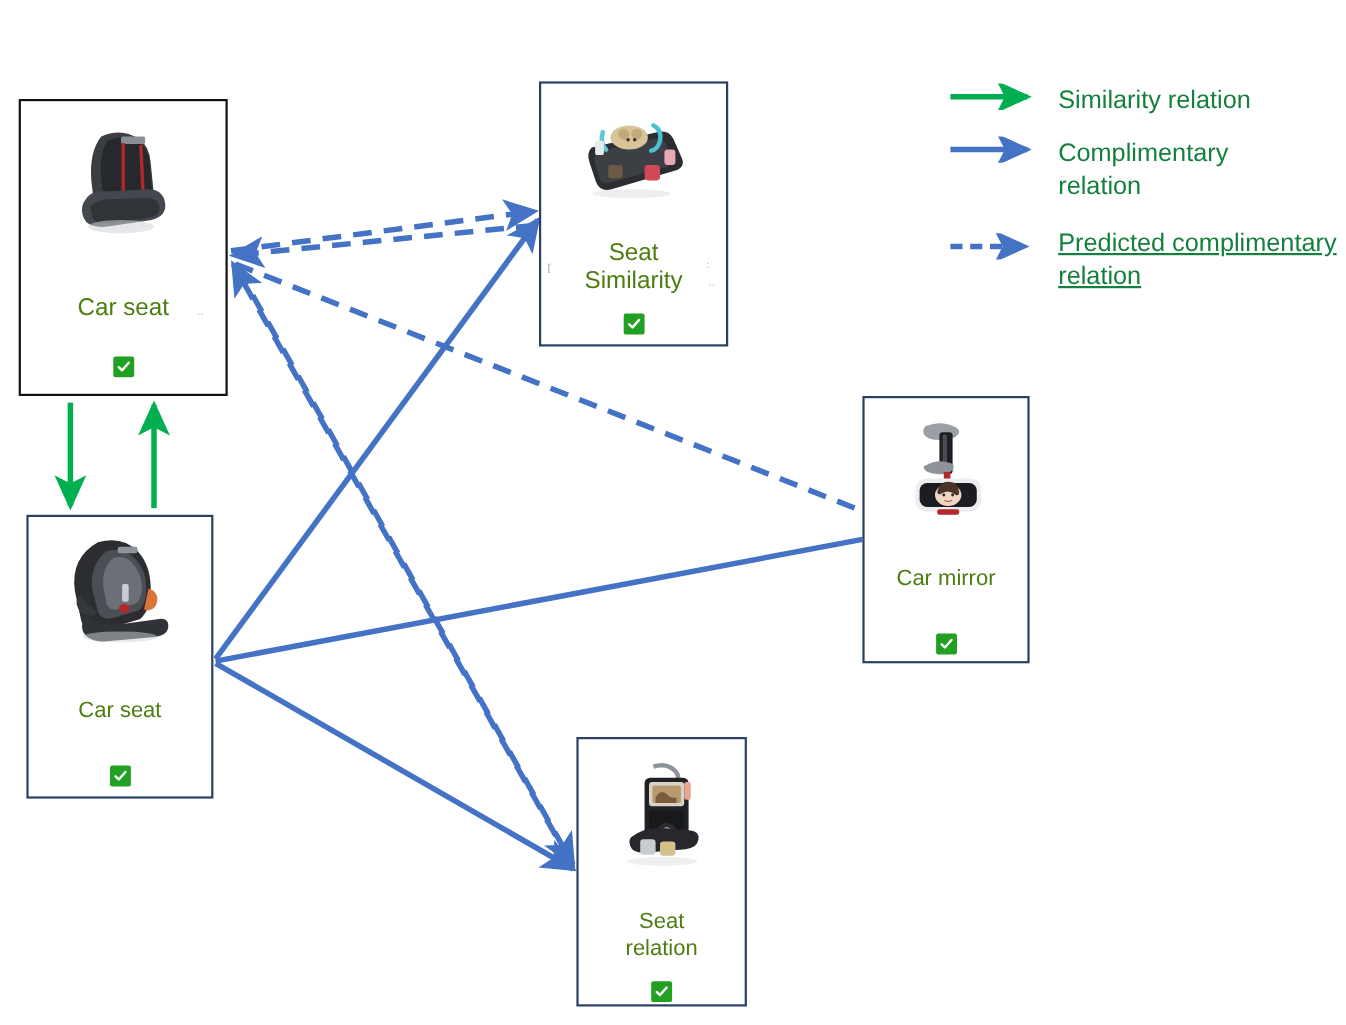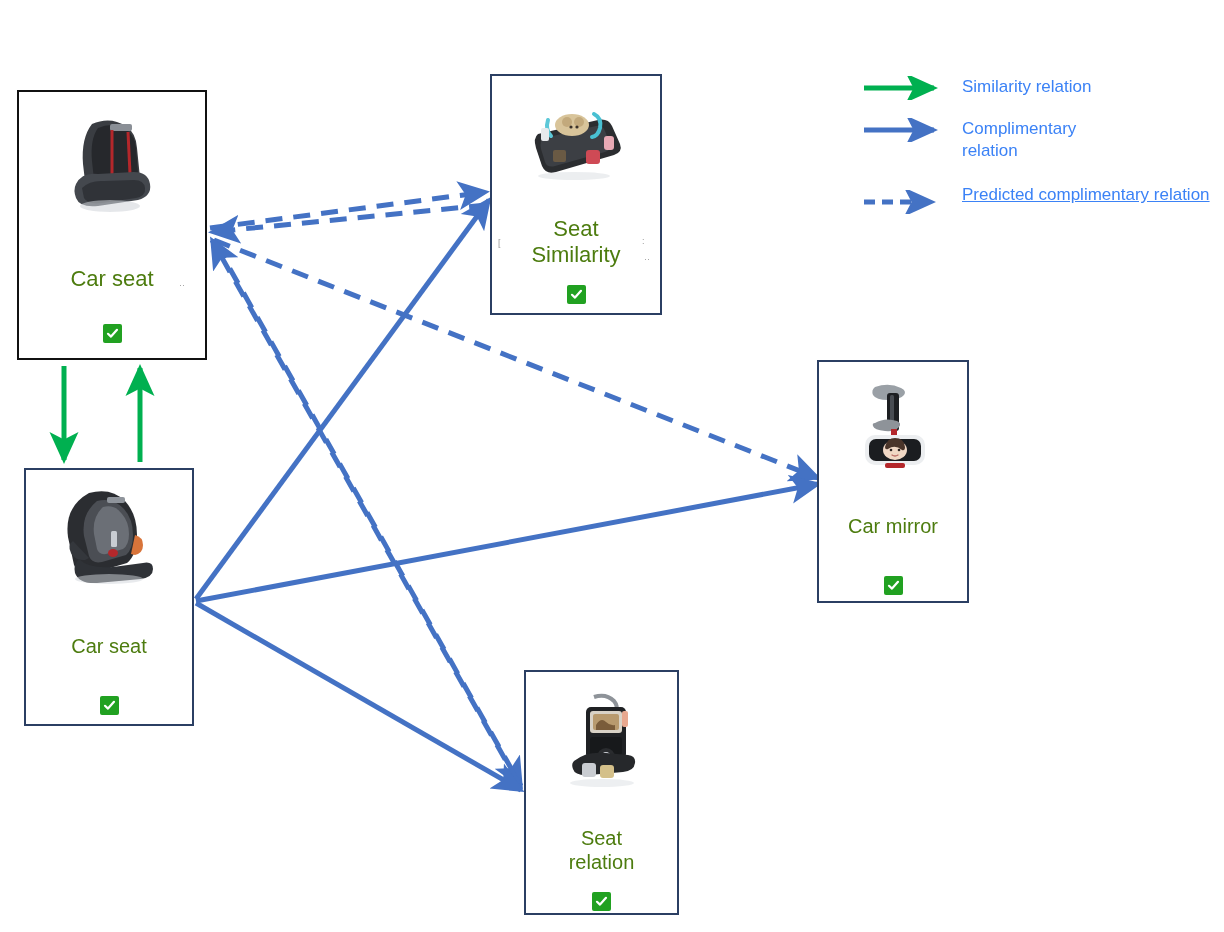--- a/index.html
+++ b/index.html
@@ -25,21 +25,21 @@
 
   .check-badge{width:19px;height:19px;background:#21a121;border-radius:2px;
                display:flex;align-items:center;justify-content:center;}
   .check-badge svg{display:block;}
 
   
   #legend{position:absolute;left:862px;top:76px;width:360px;}
   .legend-row{display:flex;align-items:flex-start;margin-bottom:18px;}
   .legend-swatch{width:92px;flex:0 0 92px;height:24px;position:relative;}
   .legend-swatch svg{position:absolute;left:0;top:0;}
-  .legend-text{font-size:17px;line-height:1.3;color:#3b82f6;padding-left:8px;}
+  .legend-text{font-size:23px;line-height:1.3;color:#15803d;padding-left:8px;}
 
   .tiny-marks{position:absolute;font-size:9px;color:#9a9a9a;}
 </style>
 </head>
 <body>
 
 <div id="canvas">
 
   <svg class="edge-layer" viewBox="0 0 1224 932" width="1224" height="932">
     <defs>
@@ -152,21 +152,21 @@
     <div class="check-badge" style="margin-top:16px;">
       <svg width="13" height="13" viewBox="0 0 13 13">
         <path d="M2 6.8 L5 9.6 L11 2.8" stroke="#ffffff" stroke-width="2.2" fill="none" stroke-linecap="round" stroke-linejoin="round"></path>
       </svg>
     </div>
     <span class="tiny-marks" style="left:6px;top:162px;">[</span>
     <span class="tiny-marks" style="left:150px;top:160px;">:</span>
     <span class="tiny-marks" style="left:152px;top:178px;">··</span>
   </div>
 
-  <div class="node navy-border" style="left:817px;top:360px;width:152px;height:243px;">
+  <div class="node navy-border" style="left:784px;top:360px;width:152px;height:243px;">
     <div class="node-img" style="height:110px;padding-top:12px;">
       <svg width="92" height="100" viewBox="0 0 92 100">
         <g>
           <path d="M28 8 q14 -5 26 1 q6 3 3 7 q-4 5 -16 5 q-12 0 -15 -5 q-2 -5 2 -8 z" fill="#9aa0a6"></path>
           <rect x="40" y="14" width="12" height="38" rx="3" fill="#1d1f22"></rect>
           <rect x="43" y="16" width="4" height="34" rx="1.5" fill="#494d53"></rect>
           <path d="M28 44 q10 -6 22 -2 q5 2 2 6 q-4 5 -14 4 q-11 -1 -12 -5 q-1 -3 2 -3 z" fill="#8e9399"></path>
           <rect x="44" y="50" width="6" height="8" fill="#b4272b"></rect>
           <rect x="18" y="56" width="60" height="30" rx="10" fill="#eceef0"></rect>
           <rect x="22" y="60" width="52" height="22" rx="7" fill="#1b1d20"></rect>

